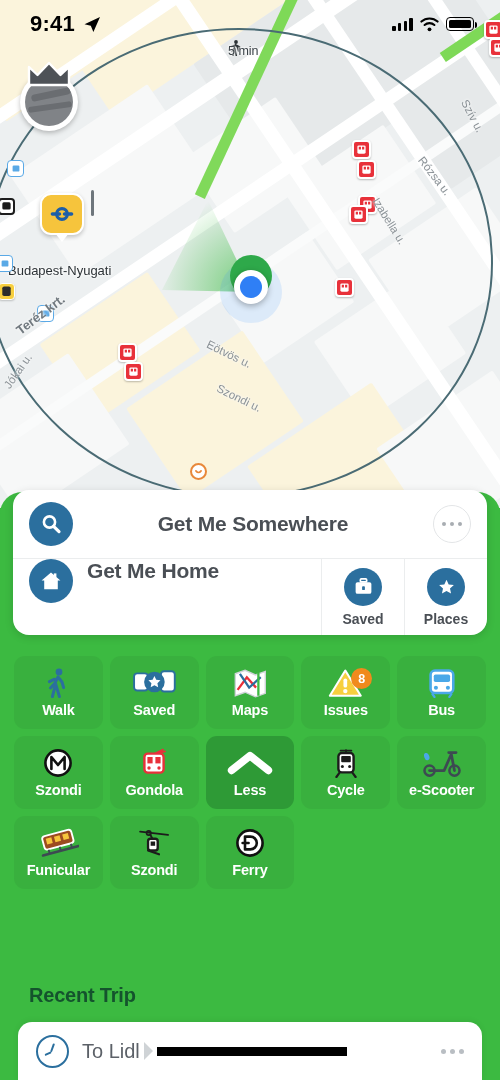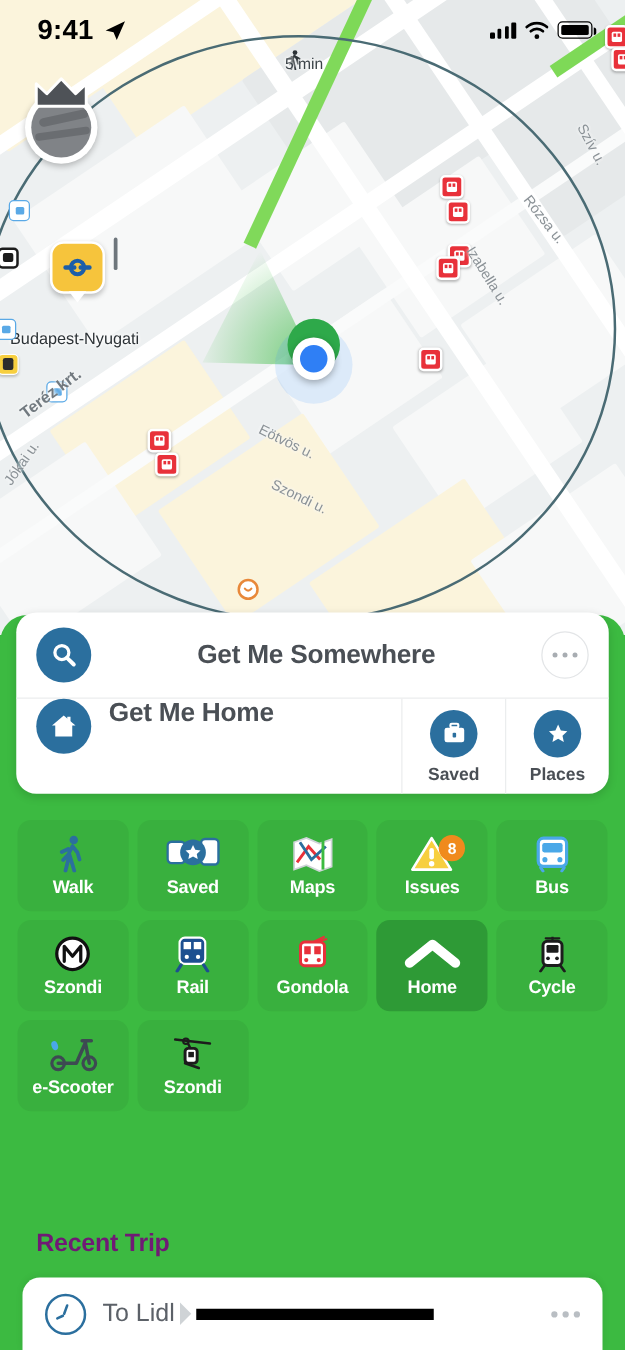--- a/index.html
+++ b/index.html
@@ -132,21 +132,21 @@
   .tile .ico { height:32px; display:flex; align-items:center; justify-content:center; }
   .tile .ico svg { height:30px; width:auto; display:block; }
   .tile span { font-size:14.5px; color:#fff; font-weight:600; letter-spacing:-.2px; }
   .badge { position:absolute; width:21px; height:21px; border-radius:50%; background:#f08a1d;
            color:#fff; font-size:12.5px; font-weight:700;
            display:flex; align-items:center; justify-content:center;
            top:12px; right:18px; }
 
   
   .recent-title { position:absolute; left:29px; top:492px; font-size:20px;
-                  color:#701a75; font-weight:600; letter-spacing:-.2px; }
+                  color:#14532d; font-weight:600; letter-spacing:-.2px; }
   .recent-card { position:absolute; left:18px; right:18px; top:530px; height:58px;
                  background:#fff; border-radius:14px 14px 0 0;
                  display:flex; align-items:center; padding:0 18px; gap:13px;
                  box-shadow:0 -1px 6px rgba(0,0,0,.07); }
   .clock { width:33px; height:33px; border-radius:50%; border:2.6px solid #2b6f9e;
            flex:0 0 auto; position:relative; }
   .clock i { position:absolute; background:#2b6f9e; border-radius:2px; }
   .clock i.h { width:2.4px; height:9px; left:12.2px; top:6.5px; transform-origin:bottom center;
                transform:rotate(20deg); }
   .clock i.m { width:2.4px; height:7px; left:12.2px; top:8.5px; transform-origin:bottom center;
@@ -489,33 +489,20 @@
       <div class="tile">
         <div class="ico">
           <svg viewBox="0 0 30 30">
             <circle cx="15" cy="15" r="12.6" fill="#fff" stroke="#111" stroke-width="2.6"></circle>
             <path d="M8.4 21 L8.4 9 L15 17 L21.6 9 L21.6 21" stroke="#111" stroke-width="2.6" fill="none" stroke-linejoin="round" stroke-linecap="round"></path>
           </svg>
         </div>
         <span>Szondi</span>
       </div>
 
-      <div class="tile">
-        <div class="ico">
-          <svg viewBox="0 0 26 28">
-            <rect x="3.4" y="2" width="19.2" height="19.6" rx="4" fill="#1d4f90" stroke="#fff" stroke-width="1.6"></rect>
-            <rect x="6.4" y="5.2" width="5.6" height="5.4" fill="#fff"></rect>
-            <rect x="14" y="5.2" width="5.6" height="5.4" fill="#fff"></rect>
-            <circle cx="8.8" cy="16.4" r="1.6" fill="#fff"></circle>
-            <circle cx="17.2" cy="16.4" r="1.6" fill="#fff"></circle>
-            <path d="M4.6 22.4 L1.6 27 M21.4 22.4 L24.4 27" stroke="#1d4f90" stroke-width="2.4" stroke-linecap="round"></path>
-          </svg>
-        </div>
-        <span>Rail</span>
-      </div>
 
       <div class="tile">
         <div class="ico">
           <svg viewBox="0 0 28 30">
             <path d="M14 6 L23 1.6 M14 6 L25 3.4" stroke="#e8313a" stroke-width="1.8" stroke-linecap="round"></path>
             <rect x="4.4" y="5.6" width="19.2" height="19" rx="3.4" fill="#fff" stroke="#e8313a" stroke-width="2.4"></rect>
             <rect x="7.4" y="9" width="5.2" height="6.4" fill="#e8313a"></rect>
             <rect x="15.4" y="9" width="5.2" height="6.4" fill="#e8313a"></rect>
             <circle cx="9" cy="20" r="1.7" fill="#e8313a"></circle>
             <circle cx="19" cy="20" r="1.7" fill="#e8313a"></circle>
@@ -523,21 +510,21 @@
         </div>
         <span>Gondola</span>
       </div>
 
       <div class="tile dark">
         <div class="ico">
           <svg viewBox="0 0 30 18">
             <path d="M4 13.4 L15 4.6 L26 13.4" stroke="#fff" stroke-width="4.6" fill="none" stroke-linecap="round" stroke-linejoin="round"></path>
           </svg>
         </div>
-        <span>Home</span>
+        <span>Less</span>
       </div>
 
       <div class="tile">
         <div class="ico">
           <svg viewBox="0 0 26 30">
             <path d="M13 1.4 L13 5" stroke="#1c1c1c" stroke-width="1.8"></path>
             <path d="M7.6 2.6 L18.4 2.6" stroke="#1c1c1c" stroke-width="1.8" stroke-linecap="round"></path>
             <rect x="5.4" y="5" width="15.2" height="19.4" rx="3.4" fill="#fff" stroke="#1c1c1c" stroke-width="2.4"></rect>
             <rect x="8.2" y="8" width="9.6" height="6.2" rx="1" fill="#1c1c1c"></rect>
             <circle cx="9.4" cy="18.6" r="1.5" fill="#1c1c1c"></circle>
@@ -553,35 +540,60 @@
           <svg viewBox="0 0 36 26">
             <circle cx="7.4" cy="19.6" r="4.4" fill="none" stroke="#3d4a52" stroke-width="2.2"></circle>
             <circle cx="29" cy="19.6" r="4.4" fill="none" stroke="#3d4a52" stroke-width="2.2"></circle>
             <path d="M7.4 19.6 L20 19.6 L26.4 5 M24 4 L30.4 4 M26.4 6 L29 19.6" stroke="#3d4a52" stroke-width="2.4" fill="none" stroke-linecap="round" stroke-linejoin="round"></path>
             <ellipse cx="5" cy="7.4" rx="2.2" ry="3.2" fill="#4aa8e8" transform="rotate(-20 5 7.4)"></ellipse>
           </svg>
         </div>
         <span>e-Scooter</span>
       </div>
 
+      <div class="tile">
+        <div class="ico">
+          <svg viewBox="0 0 36 26">
+            <g transform="rotate(-15 18 13)">
+              <rect x="5" y="4" width="26" height="12" rx="2.6" fill="#9c4b20" stroke="#fff" stroke-width="1.6"></rect>
+              <rect x="8" y="6.6" width="5" height="5" fill="#f6c43c"></rect>
+              <rect x="15.4" y="6.6" width="5" height="5" fill="#f6c43c"></rect>
+              <rect x="22.8" y="6.6" width="5" height="5" fill="#f6c43c"></rect>
+              <path d="M2 20 L34 20" stroke="#3d4a52" stroke-width="2.2" stroke-linecap="round"></path>
+              <path d="M8 16.4 L8 20 M18 16.4 L18 20 M28 16.4 L28 20" stroke="#3d4a52" stroke-width="1.6"></path>
+            </g>
+          </svg>
+        </div>
+        <span>Funicular</span>
+      </div>
 
       <div class="tile">
         <div class="ico">
           <svg viewBox="0 0 30 28">
             <path d="M2 3.4 L28 6.4" stroke="#1c1c1c" stroke-width="1.8" stroke-linecap="round"></path>
             <circle cx="10" cy="4.6" r="2" fill="none" stroke="#1c1c1c" stroke-width="1.6"></circle>
             <path d="M11.4 6 L13.4 10" stroke="#1c1c1c" stroke-width="1.8"></path>
             <rect x="9.4" y="10" width="9" height="11" rx="2.4" fill="#fff" stroke="#1c1c1c" stroke-width="2.2"></rect>
             <rect x="11.8" y="12.6" width="4.2" height="4" fill="#1c1c1c"></rect>
             <path d="M9.4 21 L19.6 24.6" stroke="#1c1c1c" stroke-width="2" stroke-linecap="round"></path>
           </svg>
         </div>
         <span>Szondi</span>
       </div>
 
+      <div class="tile">
+        <div class="ico">
+          <svg viewBox="0 0 30 30">
+            <circle cx="15" cy="15" r="12.6" fill="#fff" stroke="#111" stroke-width="2.6"></circle>
+            <path d="M10 8.6 L15.4 8.6 A6.4 6.4 0 0 1 15.4 21.4 L10 21.4 Z" fill="none" stroke="#111" stroke-width="2.6" stroke-linejoin="round"></path>
+            <path d="M7.6 15 L13.6 15" stroke="#111" stroke-width="2.6" stroke-linecap="round"></path>
+          </svg>
+        </div>
+        <span>Ferry</span>
+      </div>
 
     </div>
 
     <div class="recent-title">Recent Trip</div>
 
     <div class="recent-card">
       <div class="clock">
           <i class="h"></i>
           <i class="m"></i>
         </div>

